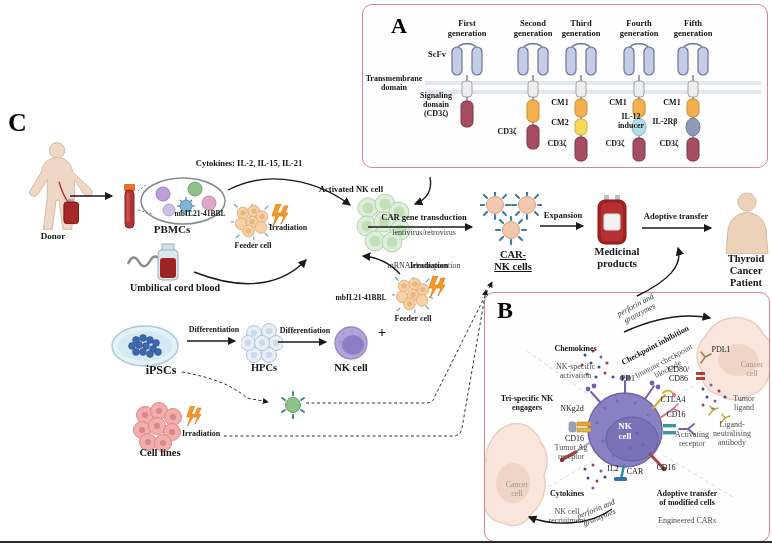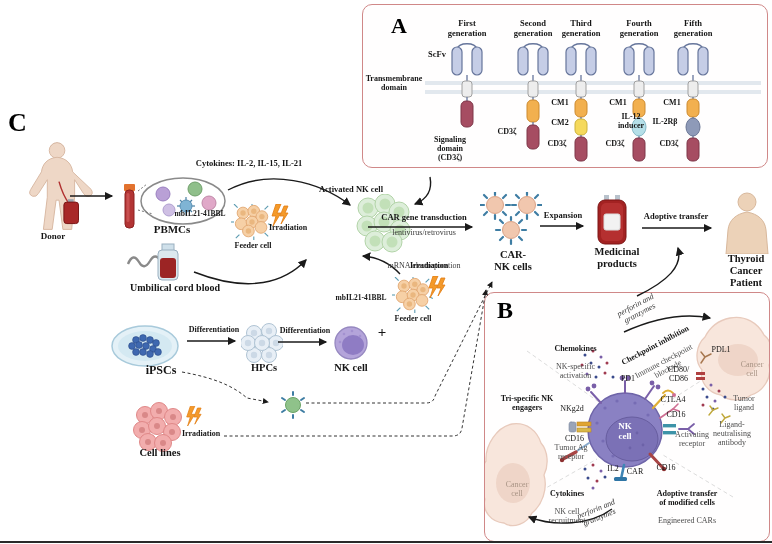--- a/index.html
+++ b/index.html
@@ -49,21 +49,21 @@
 generation</div>
     <div class="lbl b" style="left:298px;top:14px;width:64px;font-size:8.5px;">Fifth
 generation</div>
 
     <div class="mem" style="left:62px;top:76px;width:336px;"></div>
     <div class="mem" style="left:62px;top:85px;width:336px;"></div>
 
     <div class="lbl b right" style="left:54px;top:45px;width:40px;font-size:8.5px;">ScFv</div>
     <div class="lbl b" style="left:0px;top:70px;width:62px;font-size:8px;">Transmembrane
 domain</div>
-    <div class="lbl b" style="left:56px;top:87px;width:62px;margin-top:44px;">Signaling
+    <div class="lbl b" style="left:42px;top:87px;width:62px;">Signaling
 domain
 (CD3ζ)</div>
     <div class="lbl b right" style="left:128px;top:123px;width:32px;">CD3ζ</div>
     <div class="lbl b right" style="left:182px;top:94px;width:30px;">CM1</div>
     <div class="lbl b right" style="left:182px;top:114px;width:30px;">CM2</div>
     <div class="lbl b right" style="left:176px;top:135px;width:36px;">CD3ζ</div>
     <div class="lbl b right" style="left:240px;top:94px;width:30px;">CM1</div>
     <div class="lbl b" style="left:247px;top:108px;width:42px;">IL-12
 inducer</div>
     <div class="lbl b right" style="left:234px;top:135px;width:36px;">CD3ζ</div>
@@ -301,21 +301,21 @@
   <div class="lbl b" style="left:146px;top:223px;width:52px;font-size:11px;">PBMCs</div>
   <div class="lbl b" style="left:168px;top:210px;width:64px;font-size:7.5px;">mbIL21-41BBL</div>
   <div class="lbl b" style="left:190px;top:159px;width:118px;font-size:8.5px;">Cytokines: IL-2, IL-15, IL-21</div>
   <div class="lbl b" style="left:264px;top:224px;width:48px;">Irradiation</div>
   <div class="lbl b" style="left:228px;top:242px;width:50px;">Feeder cell</div>
   <div class="lbl b" style="left:120px;top:282px;width:110px;font-size:10px;">Umbilical cord blood</div>
   <div class="lbl b" style="left:315px;top:185px;width:72px;font-size:8.5px;">Activated NK cell</div>
   <div class="lbl b" style="left:374px;top:213px;width:100px;font-size:8.5px;">CAR gene transduction</div>
   <div class="lbl" style="left:376px;top:229px;width:96px;color:#3a3a3a;">lentivirus/retrovirus</div>
   <div class="lbl" style="left:374px;top:238px;width:100px;color:#3a3a3a;margin-top:24px;">mRNA electroporation</div>
-  <div class="lbl b" style="left:486px;top:249px;width:54px;font-size:10.5px;">CAR-
+  <div class="lbl b" style="left:486px;top:249px;width:54px;font-size:10.5px;text-decoration:underline;">CAR-
 NK cells</div>
   <div class="lbl b" style="left:538px;top:211px;width:50px;font-size:8.5px;">Expansion</div>
   <div class="lbl b" style="left:588px;top:246px;width:58px;font-size:10.5px;">Medicinal
 products</div>
   <div class="lbl b" style="left:640px;top:212px;width:72px;font-size:8.5px;">Adoptive transfer</div>
   <div class="lbl b" style="left:720px;top:253px;width:52px;font-size:10.5px;">Thyroid
 Cancer
 Patient</div>
   <div class="lbl b" style="left:136px;top:364px;width:50px;font-size:12px;font-family:Liberation Serif, serif;">iPSCs</div>
   <div class="lbl b" style="left:184px;top:326px;width:60px;">Differentiation</div>

